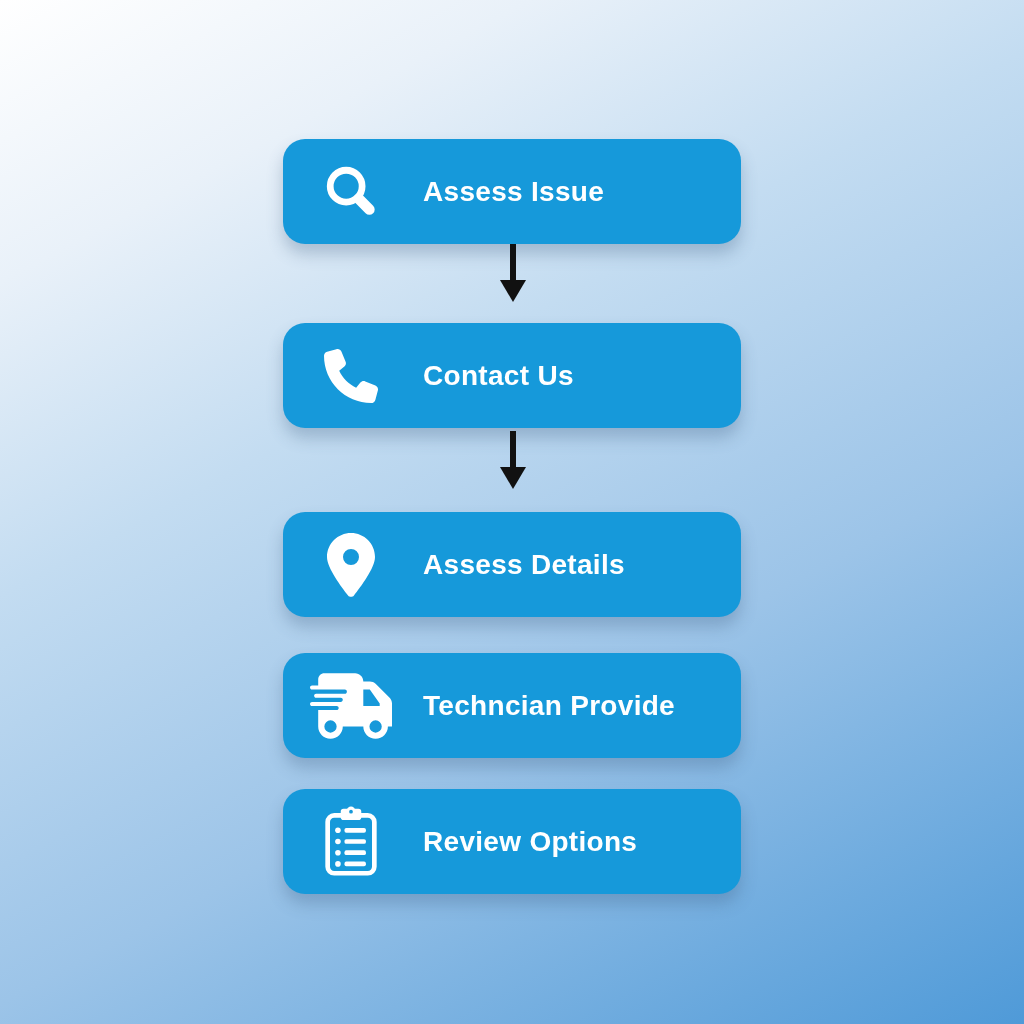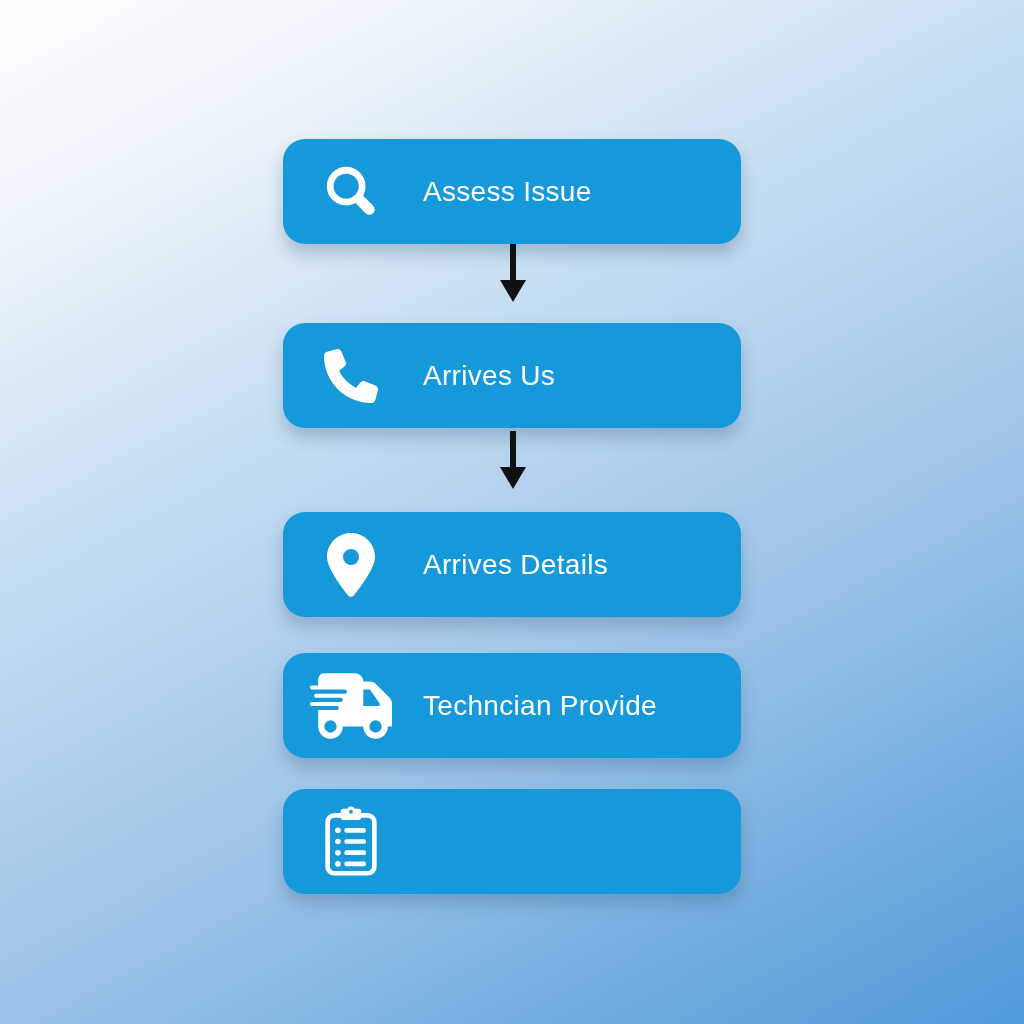--- a/index.html
+++ b/index.html
@@ -30,21 +30,21 @@
     margin-left:26px;
     display:flex;
     align-items:center;
     justify-content:center;
     flex-shrink:0;
   }
   .label{
     margin-left:30px;
     color:#ffffff;
     font-size:28px;
-    font-weight:400;
+    font-weight:700;
     letter-spacing:0.3px;
     white-space:nowrap;
   }
   .arrow{
     position:absolute;
     left:499px;
     width:28px;height:58px;
   }
   .arrow1{top:244px}
   .arrow2{top:431px}
@@ -68,35 +68,35 @@
     <rect x="11" y="0" width="6" height="38" fill="#111"></rect>
     <polygon points="1,36 27,36 14,58" fill="#111"></polygon>
   </svg>
 
   <div class="step step2">
     <span class="icon-wrap">
       <svg width="54" height="54" viewBox="0 0 512 512">
         <path fill="#fff" d="M164.9 24.6c-7.7-18.6-28-28.5-47.4-23.2l-88 24C12.1 30.2 0 46 0 64C0 311.4 200.6 512 448 512c18 0 33.8-12.1 38.6-29.5l24-88c5.3-19.4-4.6-39.7-23.2-47.4l-96-40c-16.3-6.8-35.2-2.1-46.3 11.6L304.7 368C234.3 334.7 177.3 277.7 144 207.3L193.3 167c13.7-11.2 18.4-30 11.6-46.3l-40-96z"></path>
       </svg>
     </span>
-    <span class="label">Arrives Us</span>
+    <span class="label">Contact Us</span>
   </div>
 
   <svg class="arrow arrow2" viewBox="0 0 28 58">
     <rect x="11" y="0" width="6" height="38" fill="#111"></rect>
     <polygon points="1,36 27,36 14,58" fill="#111"></polygon>
   </svg>
 
   <div class="step step3">
     <span class="icon-wrap">
       <svg width="48" height="64" viewBox="0 0 384 512">
         <path fill="#fff" fill-rule="evenodd" d="M215.7 499.2C267 435 384 279.4 384 192C384 86 298 0 192 0S0 86 0 192c0 87.4 117 243 168.3 307.2c12.3 15.3 35.1 15.3 47.4 0zM192 128a64 64 0 1 1 0 128a64 64 0 1 1 0-128z"></path>
       </svg>
     </span>
-    <span class="label">Arrives Details</span>
+    <span class="label">Assess Details</span>
   </div>
 
   <div class="step step4">
     <span class="icon-wrap">
       <svg width="82" height="66" viewBox="0 0 640 512">
         <path fill="#fff" d="M112 0C85.5 0 64 21.5 64 48V96H16c-8.8 0-16 7.2-16 16s7.2 16 16 16H64 272c8.8 0 16 7.2 16 16s-7.2 16-16 16H64 48c-8.8 0-16 7.2-16 16s7.2 16 16 16H64 240c8.8 0 16 7.2 16 16s-7.2 16-16 16H64 16c-8.8 0-16 7.2-16 16s7.2 16 16 16H64 208c8.8 0 16 7.2 16 16s-7.2 16-16 16H64V416c0 53 43 96 96 96s96-43 96-96H416c0 53 43 96 96 96s96-43 96-96h32c17.7 0 32-14.3 32-32s-14.3-32-32-32V288 256 237.3c0-17-6.7-33.3-18.7-45.3L512 82.7c-12-12-28.3-18.7-45.3-18.7H416c0-35.3-28.7-64-64-64H112zM544 237.3V256H416V128h50.7L544 237.3zM160 368a48 48 0 1 1 0 96a48 48 0 1 1 0-96zm304 48a48 48 0 1 1 96 0a48 48 0 1 1 -96 0z"></path>
       </svg>
     </span>
     <span class="label">Techncian Provide</span>
   </div>
@@ -111,15 +111,16 @@
         <circle cx="16" cy="27" r="3" fill="#fff"></circle>
         <rect x="23" y="24.5" width="23" height="5" rx="2" fill="#fff"></rect>
         <circle cx="16" cy="39" r="3" fill="#fff"></circle>
         <rect x="23" y="36.5" width="23" height="5" rx="2" fill="#fff"></rect>
         <circle cx="16" cy="51" r="3" fill="#fff"></circle>
         <rect x="23" y="48.5" width="23" height="5" rx="2" fill="#fff"></rect>
         <circle cx="16" cy="63" r="3" fill="#fff"></circle>
         <rect x="23" y="60.5" width="23" height="5" rx="2" fill="#fff"></rect>
       </svg>
     </span>
+    <span class="label">Review Options</span>
   </div>
 
 </div>
 
 </body></html>

